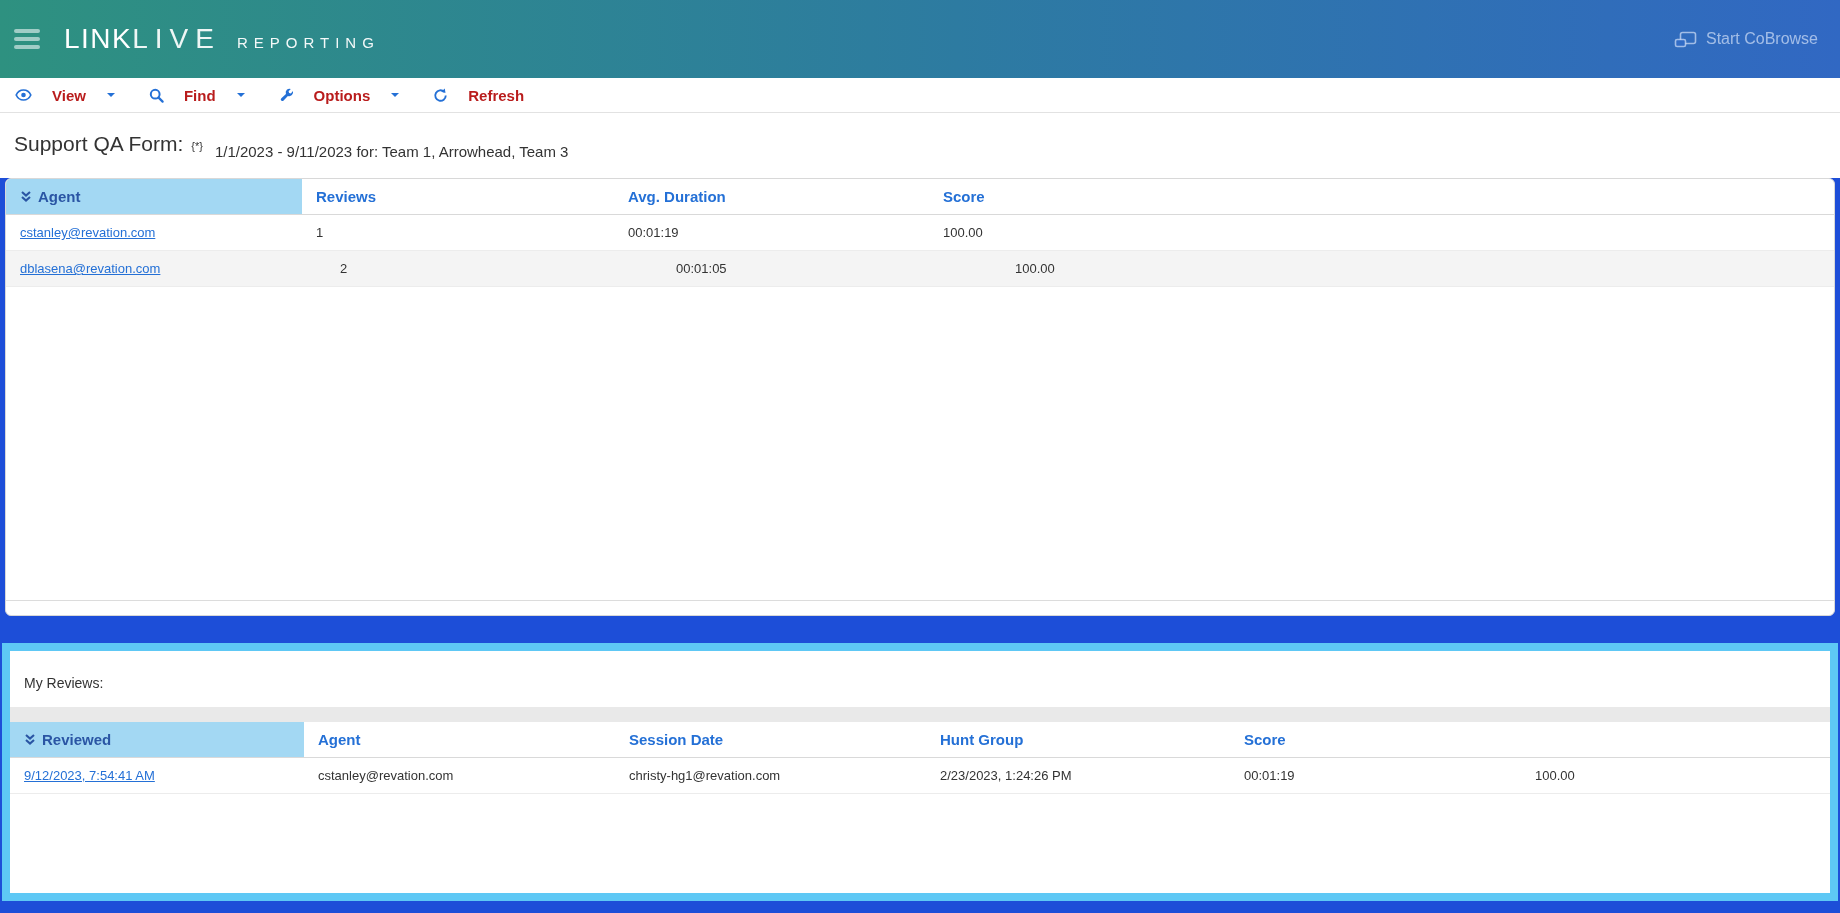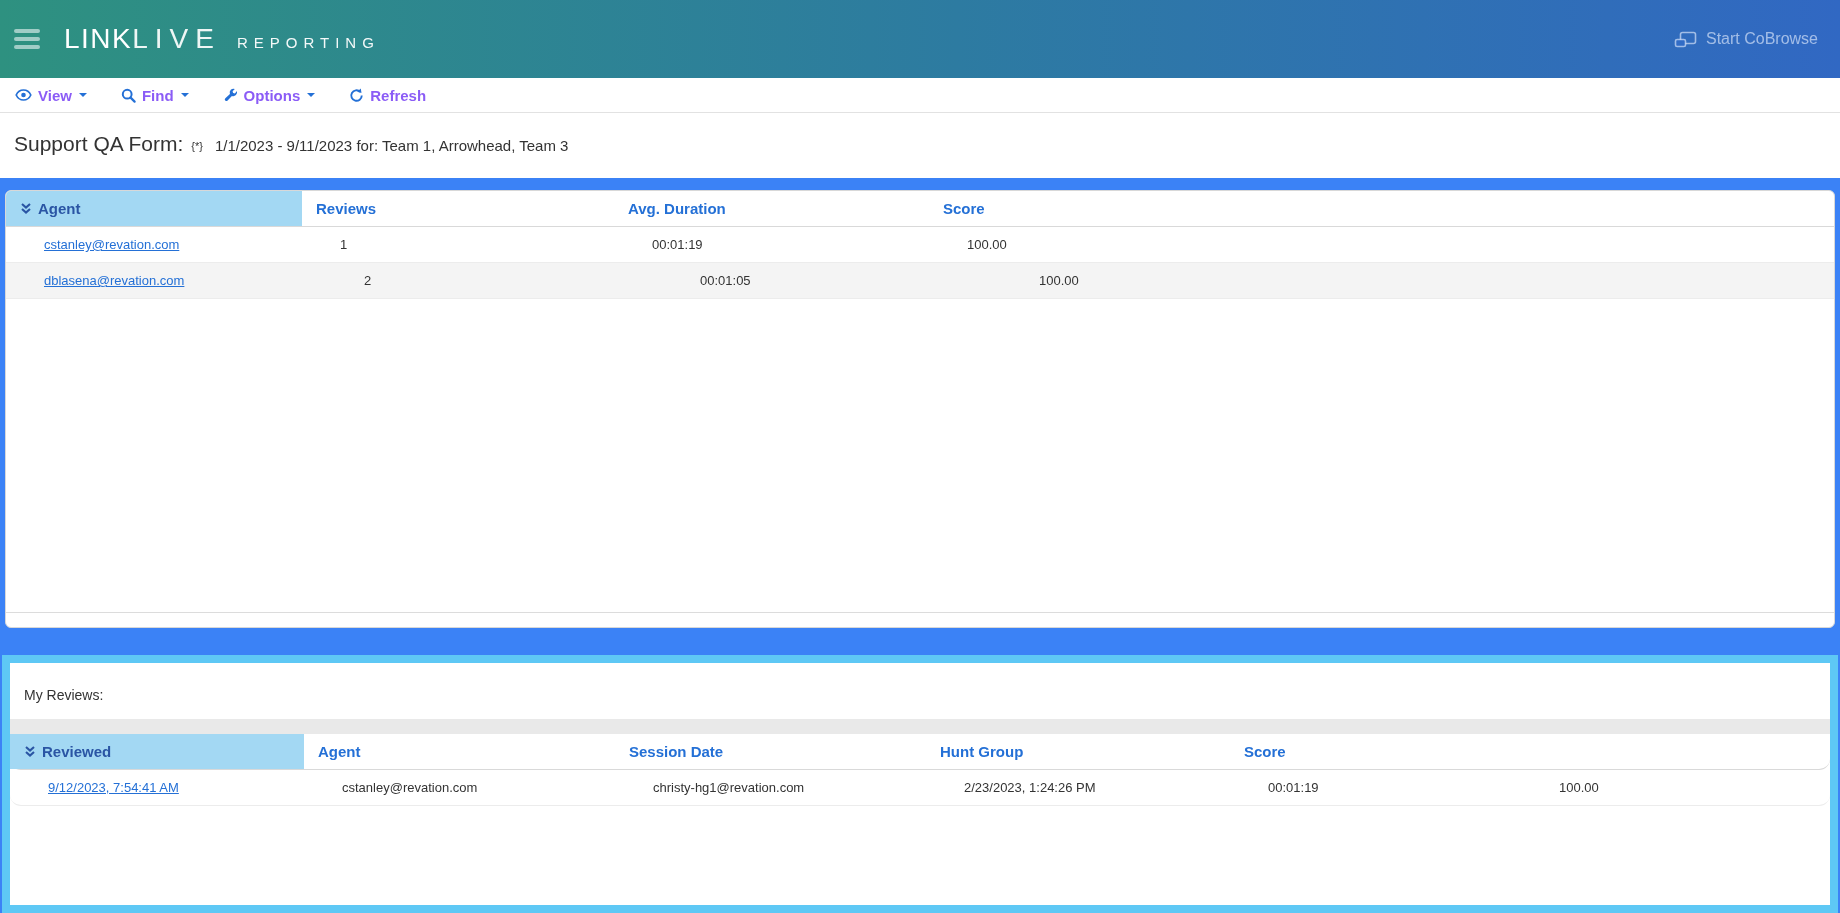--- a/index.html
+++ b/index.html
@@ -18,48 +18,48 @@
   .logo .lg-bold  { font-size:28px; font-weight:400; letter-spacing:1.5px; }
   .logo .lg-thin  { font-size:28px; font-weight:400; letter-spacing:7px; opacity:.92; }
   .logo .lg-suffix{ font-size:15px; font-weight:400; letter-spacing:6px; margin-left:16px; opacity:.95; }
   .cobrowse { margin-left:auto; display:flex; align-items:center; gap:9px;
     color:rgba(233,241,255,.62); font-size:16px; cursor:pointer; }
   .cobrowse svg { display:block; }
 
   
   .toolbar { height:35px; display:flex; align-items:center; padding-left:15px;
     border-bottom:1px solid #e2e2e2; background:#fff; }
-  .tb-item { display:flex; align-items:center; gap:6px; margin-right:34px;
-    color:#8b5cf6; font-weight:700; font-size:15px; cursor:pointer; }
+  .tb-item { display:flex; align-items:center; gap:20px; margin-right:34px;
+    color:#b91c1c; font-weight:700; font-size:15px; cursor:pointer; }
   .tb-item svg { display:block; }
   .caret { width:0; height:0; border-left:4px solid transparent; border-right:4px solid transparent;
     border-top:4px solid #2470d6; margin-left:1px; }
 
   
   .title-row { height:65px; background:#fff; display:flex; align-items:center; padding:6px 0 10px 14px; }
   .page-title { font-size:21px; color:#333; }
   .title-badge { font-size:11px; color:#333; margin-left:8px; position:relative; top:2px; }
-  .title-sub { font-size:15px; color:#333; margin-left:12px; position:relative; top:2px; }
-
-  
-  .content { background:#3b82f6; height:735px; padding-top:12px; }
+  .title-sub { font-size:15px; color:#333; margin-left:12px; position:relative; top:8px; }
+
+  
+  .content { background:#1d4ed8; height:735px; padding-top:0; }
 
   .panel {
     margin:0 5px; background:#fff; border:1px solid #d8d8d8; border-radius:6px;
     height:438px; overflow:hidden;
   }
   .grid-t1 { display:grid; grid-template-columns:296px 312px 315px 1fr; }
-  .grid-t2 { display:grid; grid-template-columns:294px 311px 311px 304px 291px 1fr;border-radius:11px; }
+  .grid-t2 { display:grid; grid-template-columns:294px 311px 311px 304px 291px 1fr; }
   .thead { height:36px; align-items:stretch; border-bottom:1px solid #d9d9d9; }
   .th { display:flex; align-items:center; padding:0 14px; font-size:15px; font-weight:700;
     color:#2470d6; cursor:pointer; }
   .th.sorted { background:#a3d8f3; color:#2a55a4; gap:6px; }
   .trow { height:36px; align-items:center; border-bottom:1px solid #ececec; }
   .trow.alt { background:#f4f4f4;gap:24px; }
-  .td { padding:0 14px; font-size:13px; color:#333; white-space:nowrap; overflow:hidden;margin-left:24px; }
+  .td { padding:0 14px; font-size:13px; color:#333; white-space:nowrap; overflow:hidden; }
   .td a { color:#2470d6; text-decoration:underline; cursor:pointer; font-size:13px; }
   .t1-filler { height:314px; border-bottom:1px solid #dcdcdc; }
 
   
   .selected-section {
     margin:27px 2px 0 2px; height:258px; border:8px solid #5ec8f5; background:#fff;
   }
   .my-reviews-label { padding:24px 14px 16px 14px; font-size:14px; color:#333; }
   .section-gap { height:15px; background:#e9e9e9; }
 

